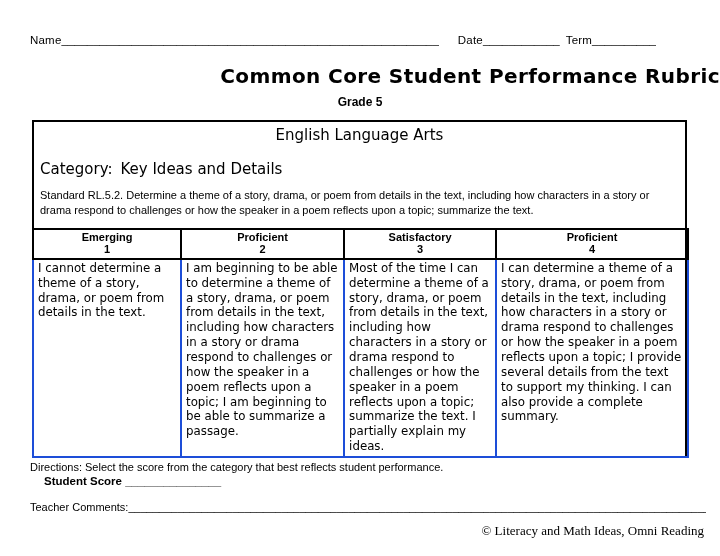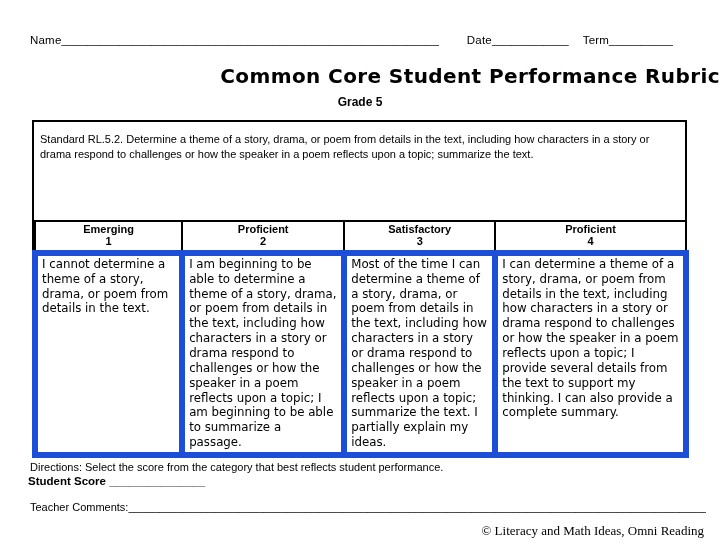--- a/index.html
+++ b/index.html
@@ -11,22 +11,22 @@
     font-family: "Liberation Sans", sans-serif;
     overflow: hidden;
   }
 
   
   .name-row {
     position: absolute; top: 34px; left: 30px; right: 20px;
     font-size: 11.5px; white-space: nowrap; letter-spacing: 0.2px;
   }
   .name-row .blank { letter-spacing: 0; }
-  .field-date { margin-left: 14px; padding-left: 14px; }
-  .field-term { margin-left: 14px; }
+  .field-date { margin-left: 5px; padding-left: 14px; }
+  .field-term { margin-left: 6px; }
 
   
   .page-title {
     position: absolute; top: 64px; left: 0; width: 100%;
     text-align: right;
     font-family: "DejaVu Sans", sans-serif;
     font-size: 20px; font-weight: bold; letter-spacing: 0.4px;
   }
   .grade-subtitle {
     position: absolute; top: 95px; left: 0; width: 100%;
@@ -65,36 +65,36 @@
   .rubric-table col.c1 { width: 22.6%; }
   .rubric-table col.c2 { width: 24.9%; }
   .rubric-table col.c3 { width: 23.2%; }
   .rubric-table col.c4 { width: 29.3%; }
   .rubric-table th {
     border: 2px solid #000;
     font-size: 11px; font-weight: bold; line-height: 1.08;
     padding: 2px 2px; text-align: center; vertical-align: middle;
   }
   .rubric-table td {
-    border: 6px solid #1d4ed8;
+    border: 2px solid #1d4ed8;
     font-family: "DejaVu Sans", sans-serif;
     font-size: 11.8px; line-height: 1.26;
     vertical-align: top; text-align: left;
     padding: 1px 4px 2px 4px;
     height: 176px;
     overflow: hidden;
   }
 
   
   .directions-text {
     position: absolute; top: 461px; left: 30px; right: 36px;
     font-size: 11px;
   }
   .student-score-line {
-    position: absolute; top: 475px; left: 28px;
+    position: absolute; top: 475px; left: 44px;
     font-size: 11.5px; font-weight: bold;
   }
   .teacher-comments-line {
     position: absolute; top: 501px; left: 30px; right: 14px;
     font-size: 11px; white-space: nowrap; overflow: hidden;
   }
   .copyright-text {
     position: absolute; top: 523px; right: 16px;
     font-family: "Liberation Serif", serif;
     font-size: 13px;
@@ -104,20 +104,24 @@
 <body>
 
 <div class="name-row">
   <span>Name</span><span class="blank">___________________________________________________________</span><span class="field-date">Date</span><span class="blank">____________</span><span class="field-term">Term</span><span class="blank">__________</span>
 </div>
 
 <div class="page-title">Common Core Student Performance Rubric</div>
 <div class="grade-subtitle">Grade 5</div>
 
 <div class="rubric-box">
+  <div class="subject-heading">English Language Arts</div>
+  <div class="category-line">
+    <span>Category:</span><span class="cat-value">Key Ideas and Details</span>
+  </div>
   <div class="standard-text">Standard RL.5.2. Determine a theme of a story, drama, or poem from details in the text, including how characters in a story or drama respond to challenges or how the speaker in a poem reflects upon a topic; summarize the text.</div>
 
   <table class="rubric-table">
     <colgroup>
         <col class="c1">
         <col class="c2">
         <col class="c3">
         <col class="c4">
       </colgroup>
     <tbody>

